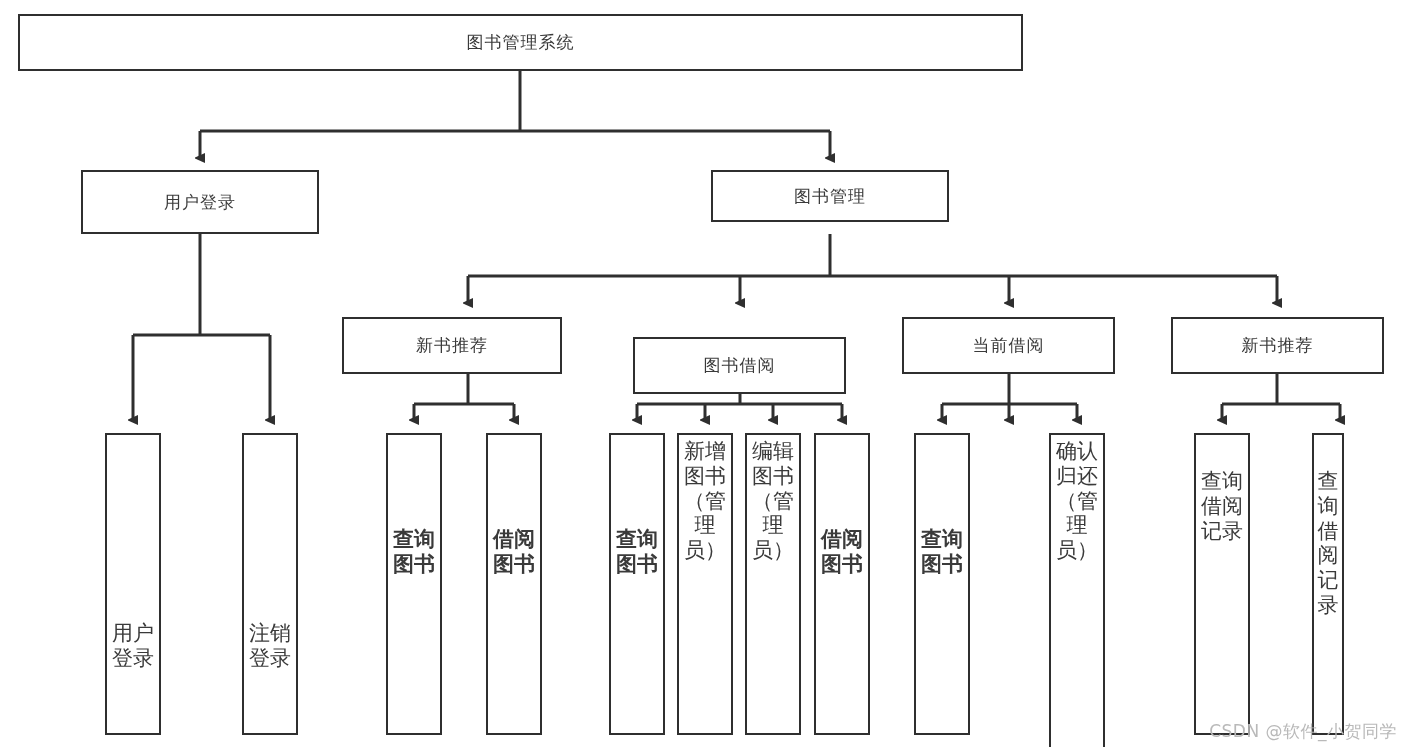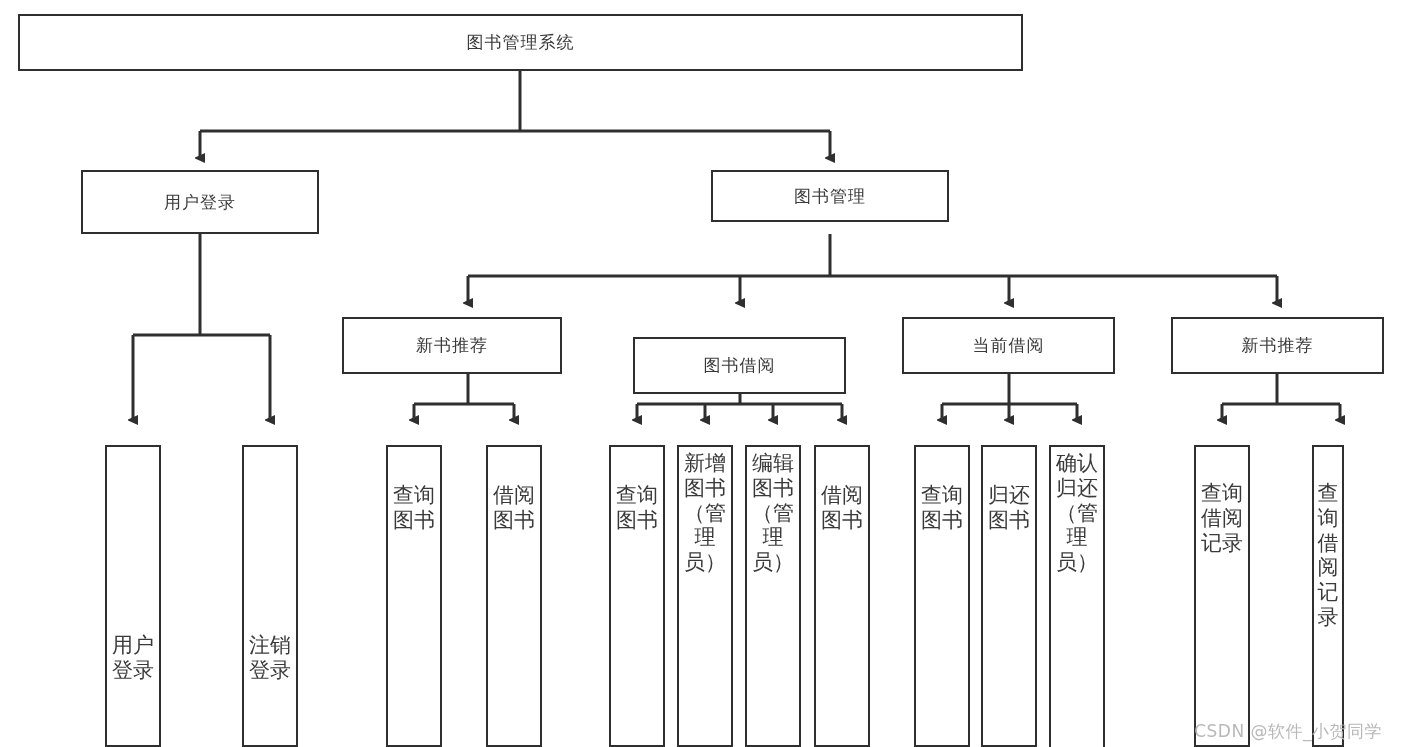--- a/index.html
+++ b/index.html
@@ -40,21 +40,20 @@
     align-items: center;
     justify-content: center;
     font-size: 17px;
     letter-spacing: 1px;
     line-height: 1.2;
   }
   
   .node.vert {
     align-items: stretch;
     justify-content: flex-end;
-    margin-top: 12px;
   }
   .vert-label {
     display: block;
     width: 100%;
     text-align: center;
     font-size: 21px;
     line-height: 1.18;
     word-break: break-all;
     white-space: normal;
     padding: 0 1px;
@@ -63,37 +62,38 @@
   .node.vert.align-bottom {
     align-items: flex-end;
   }
   .node.vert.align-bottom .vert-label {
     padding-bottom: 62px;
   }
   .node.vert.align-mid {
     align-items: flex-start;
   }
   .node.vert.align-mid .vert-label {
-    padding-top: 36px;
+    padding-top: 92px;
+    font-weight: bold;
   }
   .node.vert.align-top {
     align-items: flex-start;
   }
   .node.vert.align-top .vert-label {
     padding-top: 4px;
   }
   .node.vert.align-upper {
     align-items: flex-start;
   }
   .node.vert.align-upper .vert-label {
     padding-top: 34px;
   }
   #watermark {
     position: absolute;
-    right: 23px;
+    right: 8px;
     bottom: 4px;
     font-size: 17px;
     color: #b9b9b9;
     letter-spacing: 0.5px;
     z-index: 5;
     white-space: nowrap;
   }
 </style>
 </head>
 <body>
@@ -197,23 +197,20 @@
   <div class="node vert align-top" style="left:745px; top:433px; width:56px; height:302px;">
     <span class="vert-label">编辑图书（管理员）</span>
   </div>
   <div class="node vert align-mid" style="left:814px; top:433px; width:56px; height:302px;">
     <span class="vert-label">借阅图书</span>
   </div>
 
   <div class="node vert align-mid" style="left:914px; top:433px; width:56px; height:302px;">
     <span class="vert-label">查询图书</span>
   </div>
-  <div class="node vert align-mid" style="left:981px; top:433px; width:56px; height:302px;">
-    <span class="vert-label">归还图书</span>
-  </div>
   <div class="node vert align-top" style="left:1049px; top:433px; width:56px; height:360px;">
     <span class="vert-label">确认归还（管理员）</span>
   </div>
 
   <div class="node vert align-upper" style="left:1194px; top:433px; width:56px; height:302px;">
     <span class="vert-label">查询借阅记录</span>
   </div>
   <div class="node vert align-upper" style="left:1312px; top:433px; width:32px; height:302px;">
     <span class="vert-label">查询借阅记录</span>
   </div>

